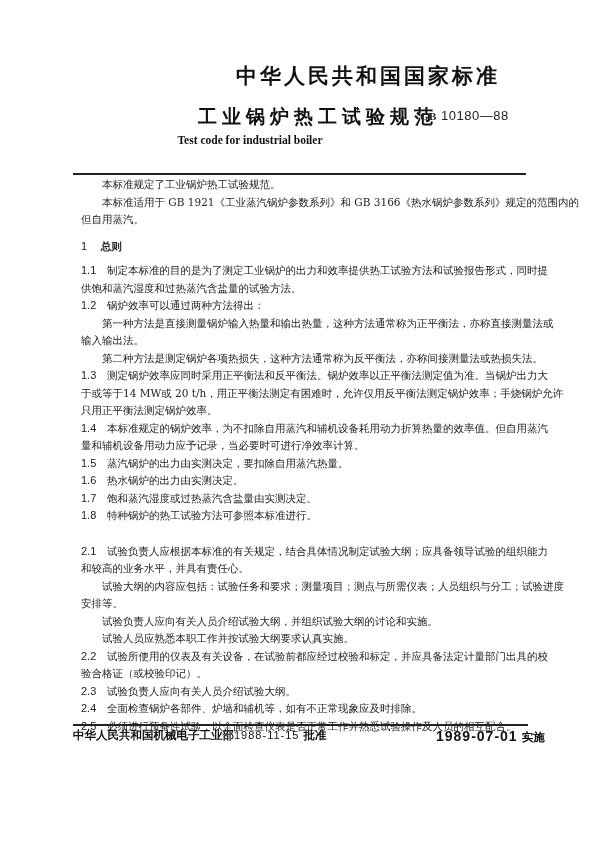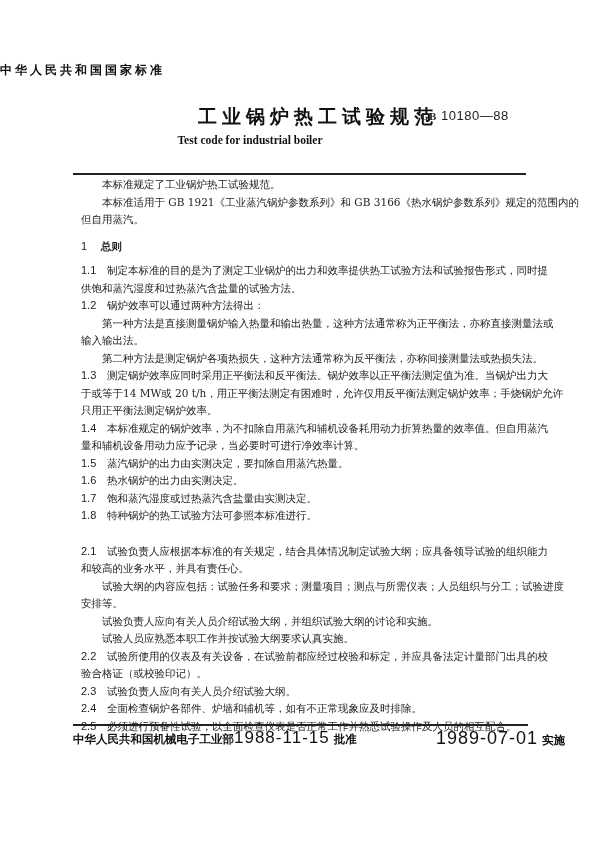--- a/index.html
+++ b/index.html
@@ -2,23 +2,23 @@
 <html><head>
 <meta charset="utf-8">
 <style>
   html, body { margin: 0; padding: 0; }
   body {
     width: 600px; height: 849px; background: #ffffff; position: relative; overflow: hidden;
     font-family: "DejaVu Serif", "Liberation Serif", serif; color: #1a1a1a;
   }
   .abs { position: absolute; white-space: nowrap; }
   .std-header {
-    left: 0; width: 500px; top: 62px; text-align: left;
+    left: 0; width: 500px; top: 62px; text-align: right;
     font-family: "DejaVu Sans", "Liberation Sans", sans-serif; font-weight: bold;
-    font-size: 12px; letter-spacing: 3px; color: #111;
+    font-size: 21px; letter-spacing: 3px; color: #111;
   }
   .doc-title {
     left: 150px; top: 104px; font-family: "DejaVu Sans", "Liberation Sans", sans-serif;
     font-weight: bold; font-size: 19px; letter-spacing: 5px; color: #111; margin-left: 48px;
   }
   .doc-code {
     left: 420px; top: 108px; font-family: "Liberation Sans", sans-serif;
     font-size: 13px; color: #222; letter-spacing: 0.5px;
   }
   .doc-code b { font-family: "Liberation Serif", serif; font-size: 11px; font-weight: bold; }
@@ -34,26 +34,26 @@
   .line { height: 17.5px; white-space: nowrap; overflow: visible; margin-left: 6px; }
   .indent { padding-left: 21px; }
   .num { font-family: "Liberation Sans", sans-serif; font-size: 11px; display: inline-block; width: 26px; }
   .sec-head { font-family: "DejaVu Sans", "Liberation Sans", sans-serif; font-weight: bold; font-size: 10.5px; }
   .sec-head .num { width: 16px; font-weight: normal; }
   .gap { height: 8px; }
   .footer-left {
     left: 73px; top: 728px; font-family: "DejaVu Sans", "Liberation Sans", sans-serif;
     font-weight: bold; font-size: 11.5px; color: #111;
   }
-  .footer-left .date { font-family: "Liberation Sans", sans-serif; font-weight: normal; font-size: 17px; letter-spacing: 1px; }
+  .footer-left .date { font-family: "Liberation Sans", sans-serif; font-weight: normal; font-size: 11px; letter-spacing: 1px; }
   .footer-right {
     left: 436px; top: 728px; font-family: "DejaVu Sans", "Liberation Sans", sans-serif;
     font-weight: bold; font-size: 11.5px; color: #111;
   }
-  .footer-right .date { font-family: "Liberation Sans", sans-serif; font-weight: normal; font-size: 18px; letter-spacing: 1px; }
+  .footer-right .date { font-family: "Liberation Sans", sans-serif; font-weight: bold; font-size: 14px; letter-spacing: 1px; }
 </style>
 </head>
 <body>
 
 <div class="abs std-header">中华人民共和国国家标准</div>
 <div class="abs doc-title">工业锅炉热工试验规范</div>
 <div class="abs doc-code"><b>GB</b> <span>10180—88</span></div>
 <div class="abs doc-subtitle">Test code for industrial boiler</div>
 
 <div class="rule" style="left:73px; top:173px; width:453px;"></div>

